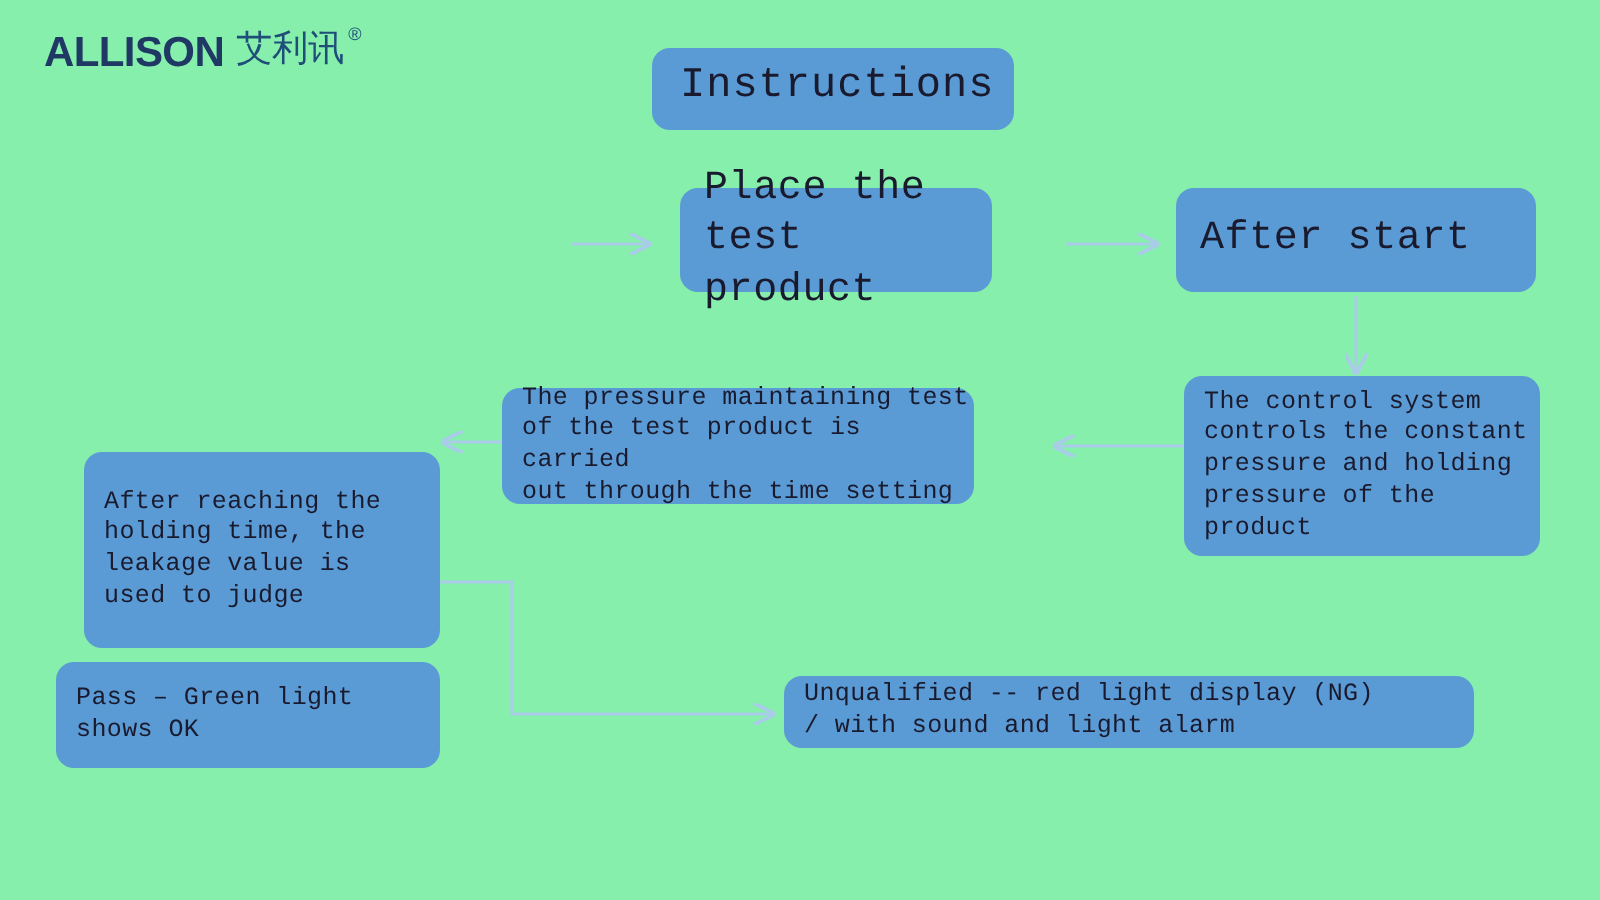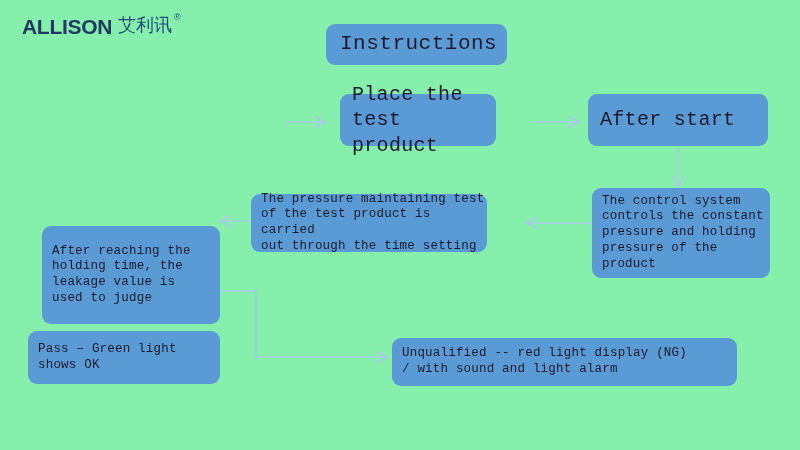--- a/index.html
+++ b/index.html
@@ -162,18 +162,18 @@
 holding time, the
 leakage value is
 used to judge</span>
   </div>
 
   <div class="node small" style="left:28px; top:331px; width:192px; height:53px;">
     <span>Pass – Green light
 shows OK</span>
   </div>
 
-  <div class="node small" style="left:392px; top:338px; width:345px; height:48px;">
+  <div class="node small" style="left:392px; top:338px; width:345px; height:36px;">
     <span>Unqualified -- red light display (NG)
 / with sound and light alarm</span>
   </div>
 
 </div>
 
 </body></html>

